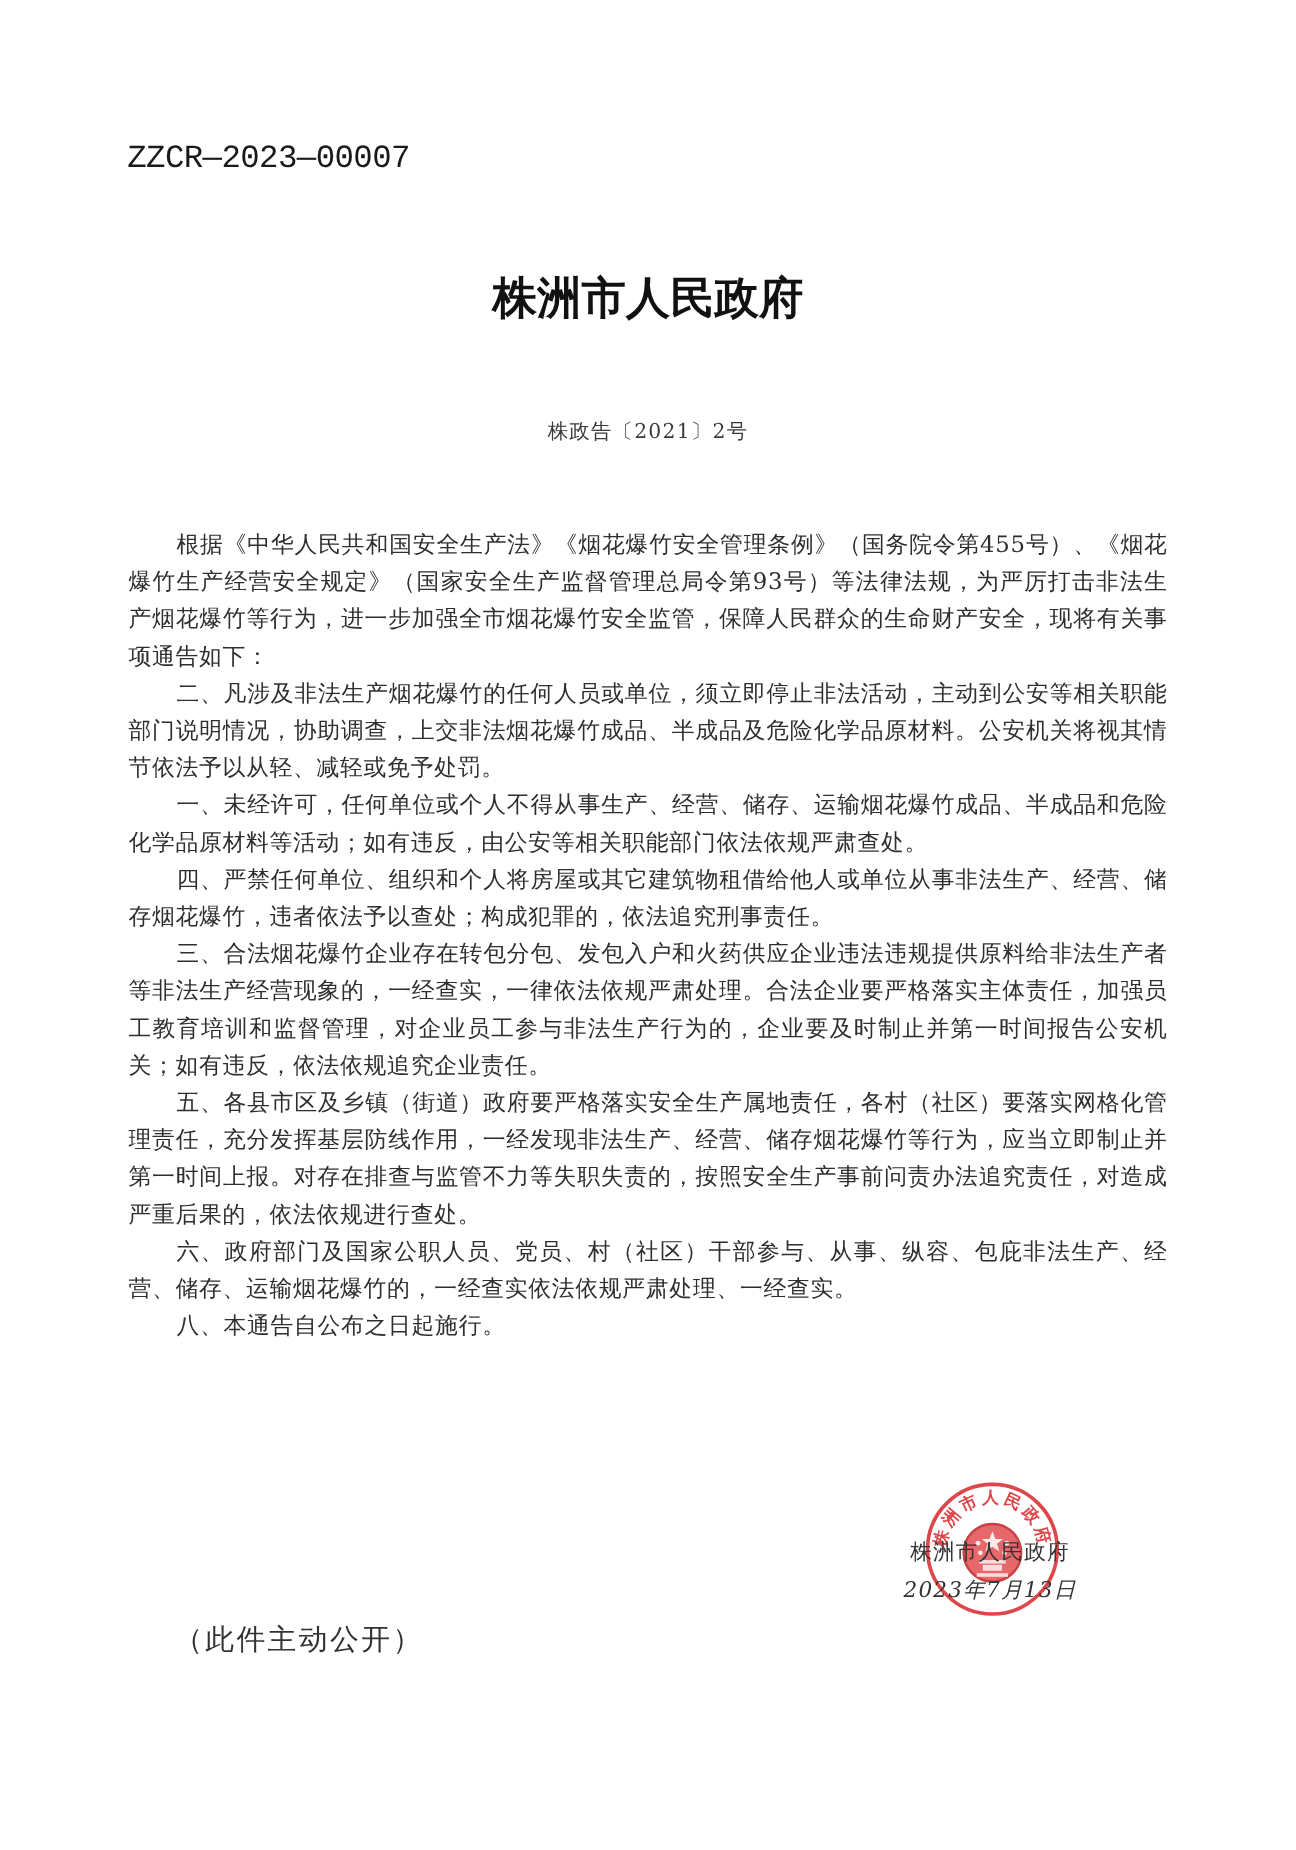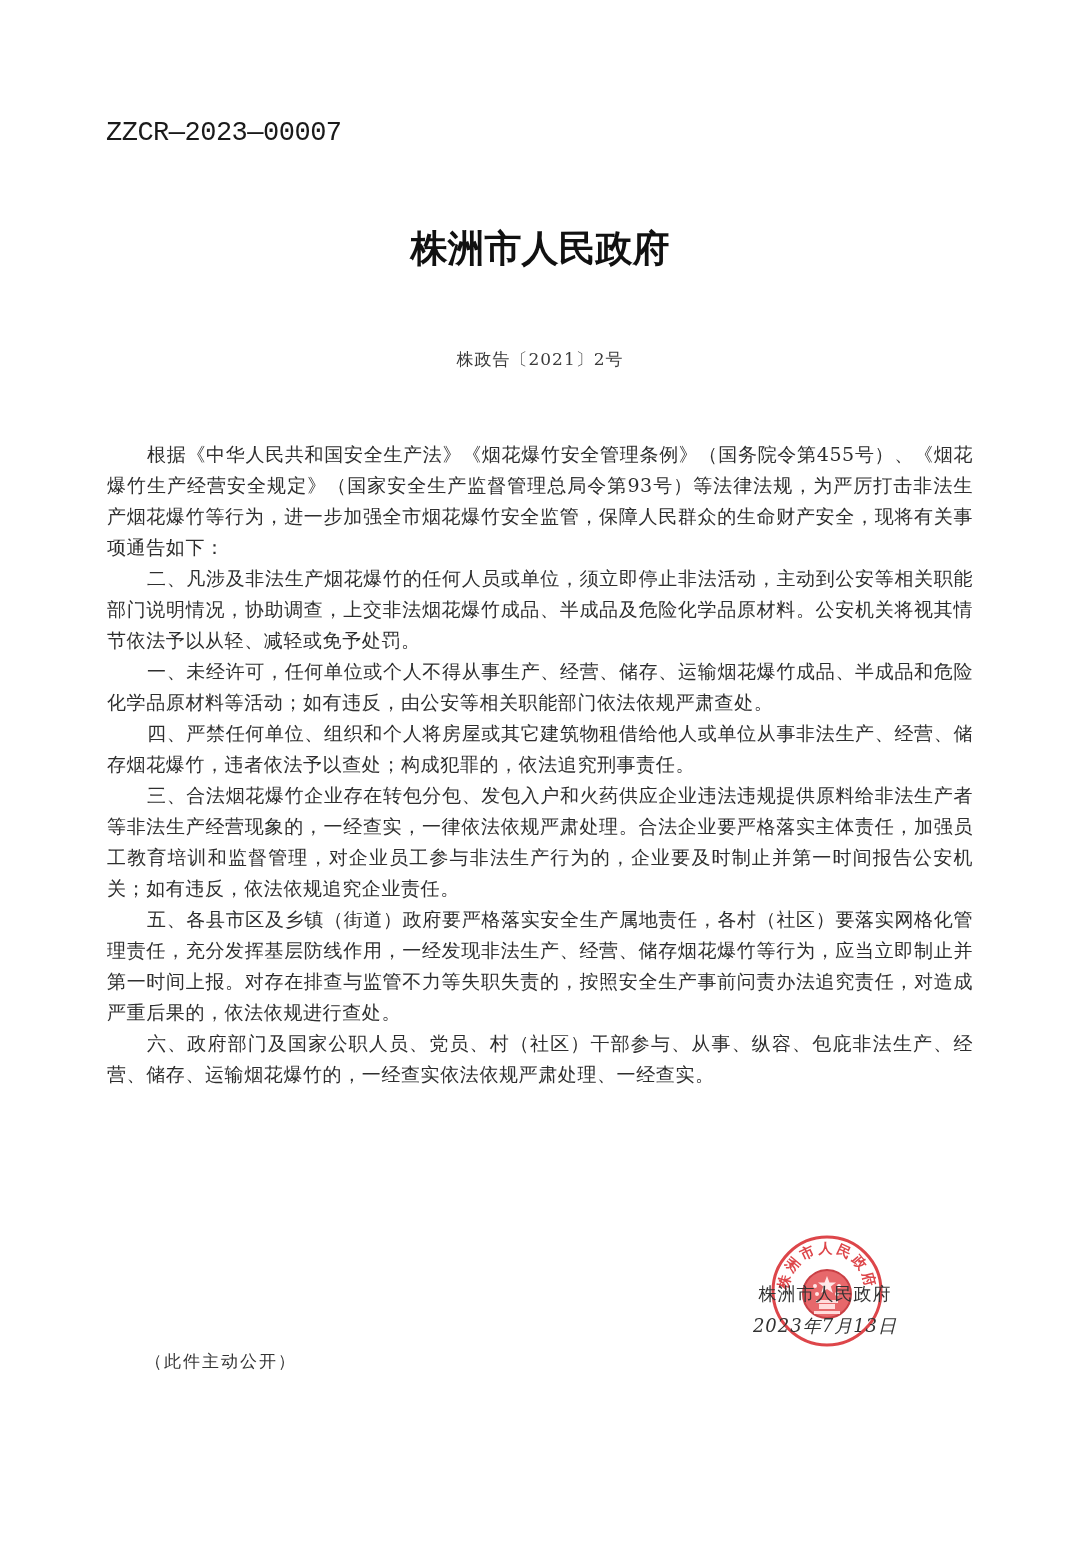--- a/index.html
+++ b/index.html
@@ -103,21 +103,21 @@
       top: 1234px;
       width: 114px;
       height: 114px;
       z-index: 1;
       opacity: 0.85;
     }
     .footnote {
       position: absolute;
       left: 145px;
       top: 1350px;
-      font-size: 17px;
+      font-size: 24px;
       color: #333333;
       letter-spacing: 2px;
     }
   </style>
 </head>
 <body>
 
 <div class="page">
 
   <div class="doc-code">ZZCR—2023—00007</div>
@@ -129,20 +129,21 @@
   <div class="doc-number">株政告〔2021〕2号</div>
 
   <div class="body-text">
     <p class="para">根据《中华人民共和国安全生产法》《烟花爆竹安全管理条例》（国务院令第455号）、《烟花爆竹生产经营安全规定》（国家安全生产监督管理总局令第93号）等法律法规，为严厉打击非法生产烟花爆竹等行为，进一步加强全市烟花爆竹安全监管，保障人民群众的生命财产安全，现将有关事项通告如下：</p>
     <p class="para">二、凡涉及非法生产烟花爆竹的任何人员或单位，须立即停止非法活动，主动到公安等相关职能部门说明情况，协助调查，上交非法烟花爆竹成品、半成品及危险化学品原材料。公安机关将视其情节依法予以从轻、减轻或免予处罚。</p>
     <p class="para">一、未经许可，任何单位或个人不得从事生产、经营、储存、运输烟花爆竹成品、半成品和危险化学品原材料等活动；如有违反，由公安等相关职能部门依法依规严肃查处。</p>
     <p class="para">四、严禁任何单位、组织和个人将房屋或其它建筑物租借给他人或单位从事非法生产、经营、储存烟花爆竹，违者依法予以查处；构成犯罪的，依法追究刑事责任。</p>
     <p class="para">三、合法烟花爆竹企业存在转包分包、发包入户和火药供应企业违法违规提供原料给非法生产者等非法生产经营现象的，一经查实，一律依法依规严肃处理。合法企业要严格落实主体责任，加强员工教育培训和监督管理，对企业员工参与非法生产行为的，企业要及时制止并第一时间报告公安机关；如有违反，依法依规追究企业责任。</p>
     <p class="para">五、各县市区及乡镇（街道）政府要严格落实安全生产属地责任，各村（社区）要落实网格化管理责任，充分发挥基层防线作用，一经发现非法生产、经营、储存烟花爆竹等行为，应当立即制止并第一时间上报。对存在排查与监管不力等失职失责的，按照安全生产事前问责办法追究责任，对造成严重后果的，依法依规进行查处。</p>
     <p class="para">六、政府部门及国家公职人员、党员、村（社区）干部参与、从事、纵容、包庇非法生产、经营、储存、运输烟花爆竹的，一经查实依法依规严肃处理、一经查实。</p>
+    <p class="para">八、本通告自公布之日起施行。</p>
   </div>
 
   <svg class="seal" viewBox="0 0 114 114" xmlns="http://www.w3.org/2000/svg">
     <defs>
       <path id="sealArc" d="M 20 70 A 39 39 0 1 1 94 70"></path>
     </defs>
     <circle cx="57" cy="57" r="54" fill="none" stroke="#d8262b" stroke-width="3"></circle>
     <text font-size="14" fill="#d8262b" font-family="DejaVu Serif, serif" font-weight="bold" letter-spacing="3">
       <textPath href="#sealArc" startOffset="50%" text-anchor="middle">株洲市人民政府</textPath>
     </text>

